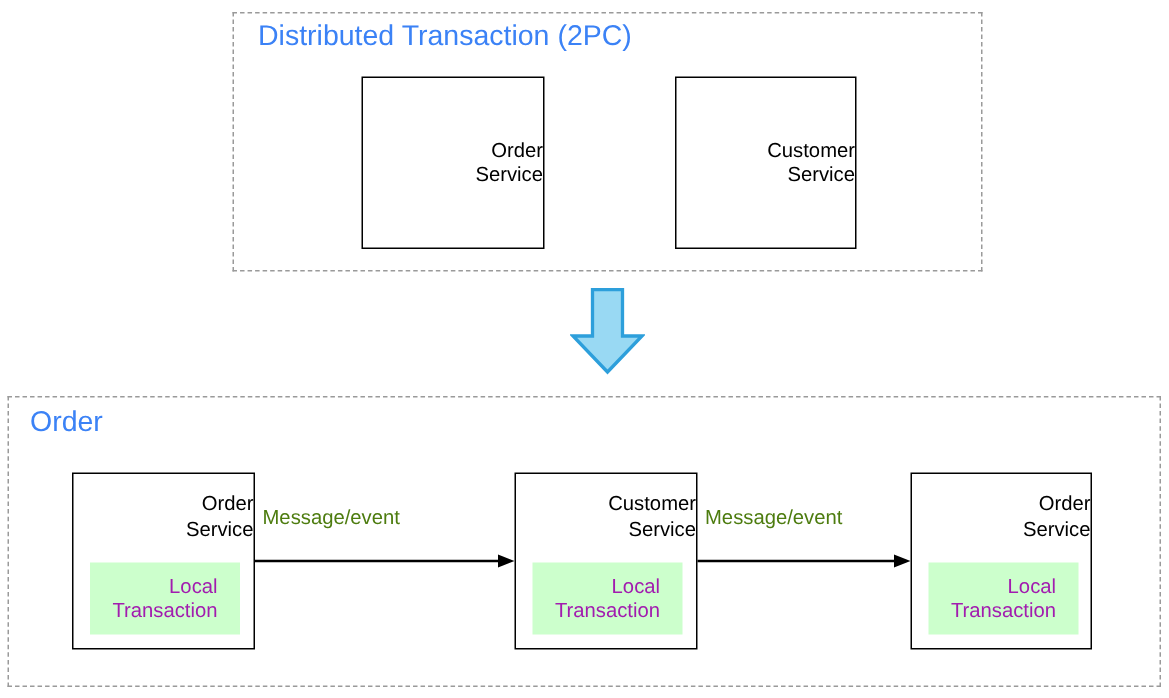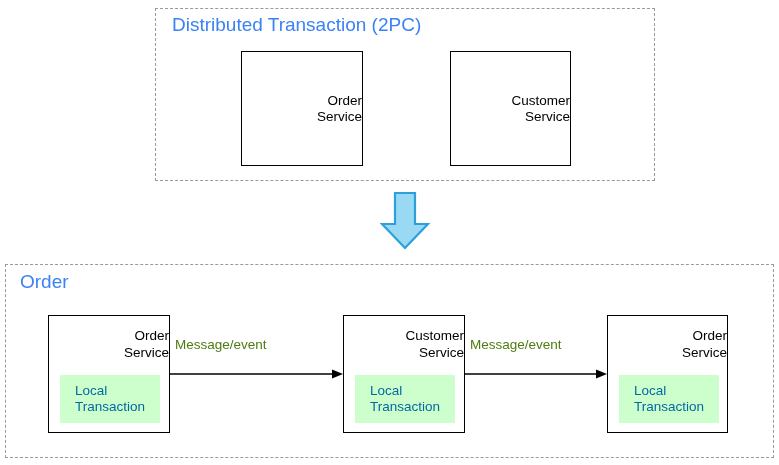--- a/index.html
+++ b/index.html
@@ -59,24 +59,24 @@
   }
 
   
   .local-txn {
     position: absolute;
     box-sizing: border-box;
     background: #ccffcc;
     display: flex;
     align-items: center;
     justify-content: center;
-    text-align: left;
+    text-align: right;
     font-size: 13.5px;
     line-height: 16.5px;
-    color: #0369a1;
+    color: #a21caf;
     white-space: pre-line;
   }
 
   
   .msg-arrow {
     position: absolute;
     height: 10px;
   }
   .msg-arrow svg { display: block; overflow: visible; }
   .msg-label {

